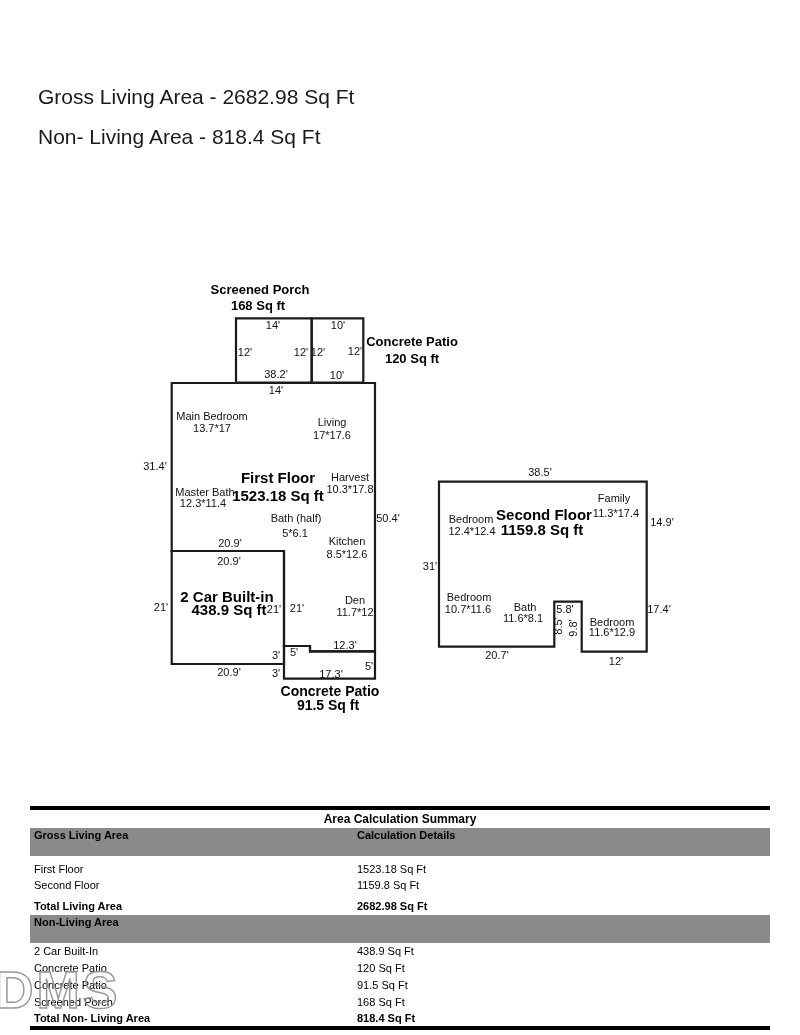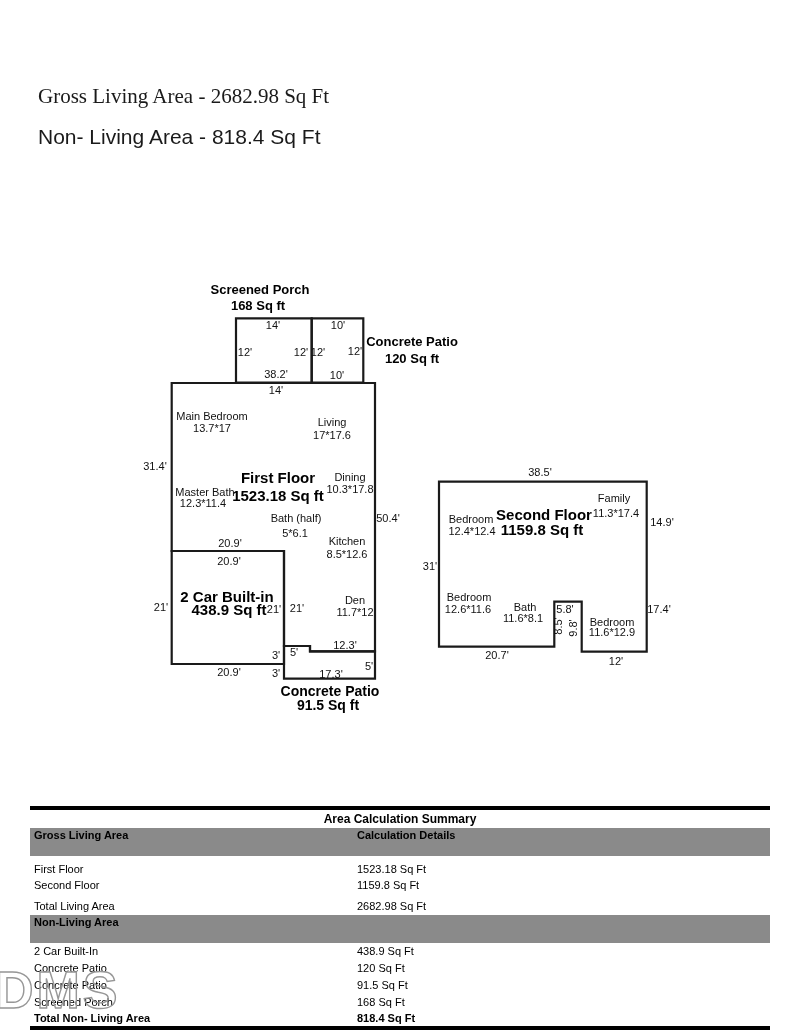--- a/index.html
+++ b/index.html
@@ -2,39 +2,39 @@
 <html><head>
 <meta charset="utf-8">
 <style>
   html,body{margin:0;padding:0;background:#fff;}
   #page{position:relative;width:800px;height:1035px;background:#ffffff;overflow:hidden;
         font-family:"Liberation Sans","DejaVu Sans",sans-serif;color:#111;}
   
   .hdr-title{position:absolute;left:38px;top:40px;font-size:37px;line-height:38px;
              font-weight:bold;letter-spacing:-0.5px;color:#000;white-space:nowrap;}
   .hdr-sub{position:absolute;left:38px;font-size:21px;line-height:25px;color:#1a1a1a;white-space:nowrap;}
-  .hdr-sub1{top:84px;font-family:Liberation Serif, serif;}
+  .hdr-sub1{top:84px;}
   .hdr-sub2{top:116px;margin-top:8px;}
   
   .plan-svg{position:absolute;left:0;top:0;}
   .lbl{position:absolute;transform:translate(-50%,-50%);font-size:11px;line-height:12px;
        white-space:nowrap;color:#111;}
   .b{font-weight:bold;color:#000;}
   .s13{font-size:13px;}
   .s14{font-size:14px;}
   .s15{font-size:15px;}
   .rot{transform:translate(-50%,-50%) rotate(-90deg);}
   
   .s-table{position:absolute;left:30px;top:806px;width:740px;font-size:11px;color:#000;}
   .bar{height:4px;background:#000;}
   .t-title{height:18px;line-height:18px;text-align:center;font-weight:bold;font-size:12px;}
   .g-row{position:relative;height:28px;line-height:14px;background:#8a8a8a;font-weight:bold;}
   .row{position:relative;height:17px;line-height:17px;}
   .row-g{height:16px;line-height:16px;}
-  .row-t{height:16px;line-height:16px;font-weight:normal;}
+  .row-t{height:16px;line-height:16px;font-weight:bold;}
   .row-tn{height:15px;line-height:15px;font-weight:bold;text-align:right;}
   .mt5{margin-top:5px;}
   .mt1{margin-top:1px;}
   .c1{position:absolute;left:4px;top:0;}
   .c2{position:absolute;left:327px;top:0;}
   
   .wm{position:absolute;left:-8px;top:962px;z-index:5;}
 </style>
 </head>
 <body>
@@ -76,21 +76,21 @@
   <div class="lbl" style="left:388px;top:518px">50.4'</div>
   <div class="lbl" style="left:230px;top:543px">20.9'</div>
   <div class="lbl" style="left:297px;top:608px">21'</div>
   <div class="lbl" style="left:294px;top:652px">5'</div>
   <div class="lbl" style="left:276px;top:655px">3'</div>
   <div class="lbl" style="left:345px;top:645px">12.3'</div>
   <div class="lbl" style="left:212px;top:416px">Main Bedroom</div>
   <div class="lbl" style="left:212px;top:428px">13.7*17</div>
   <div class="lbl" style="left:332px;top:422px">Living</div>
   <div class="lbl" style="left:332px;top:435px">17*17.6</div>
-  <div class="lbl" style="left:350px;top:477px">Dining</div>
+  <div class="lbl" style="left:350px;top:477px">Harvest</div>
   <div class="lbl" style="left:350px;top:489px">10.3*17.8</div>
   <div class="lbl" style="left:205px;top:492px">Master Bath</div>
   <div class="lbl" style="left:203px;top:503px">12.3*11.4</div>
   <div class="lbl" style="left:296px;top:518px">Bath (half)</div>
   <div class="lbl" style="left:295px;top:533px">5*6.1</div>
   <div class="lbl" style="left:347px;top:541px">Kitchen</div>
   <div class="lbl" style="left:347px;top:554px">8.5*12.6</div>
   <div class="lbl" style="left:355px;top:600px">Den</div>
   <div class="lbl" style="left:355px;top:612px">11.7*12</div>
 
@@ -116,21 +116,21 @@
   <div class="lbl" style="left:497px;top:655px">20.7'</div>
   <div class="lbl" style="left:616px;top:661px">12'</div>
   <div class="lbl" style="left:565px;top:609px">5.8'</div>
   <div class="lbl rot" style="left:558px;top:626px">8.5'</div>
   <div class="lbl rot" style="left:573px;top:628px">9.8'</div>
   <div class="lbl" style="left:471px;top:519px">Bedroom</div>
   <div class="lbl" style="left:472px;top:531px">12.4*12.4</div>
   <div class="lbl" style="left:614px;top:498px">Family</div>
   <div class="lbl" style="left:616px;top:513px">11.3*17.4</div>
   <div class="lbl" style="left:469px;top:597px">Bedroom</div>
-  <div class="lbl" style="left:468px;top:609px">12.6*11.6</div>
+  <div class="lbl" style="left:468px;top:609px">10.7*11.6</div>
   <div class="lbl" style="left:525px;top:607px">Bath</div>
   <div class="lbl" style="left:523px;top:618px">11.6*8.1</div>
   <div class="lbl" style="left:612px;top:622px">Bedroom</div>
   <div class="lbl" style="left:612px;top:632px">11.6*12.9</div>
 
   <div class="s-table">
     <div class="bar"></div>
     <div class="t-title">Area Calculation Summary</div>
     <div class="g-row">
       <span class="c1">Gross Living Area</span>

